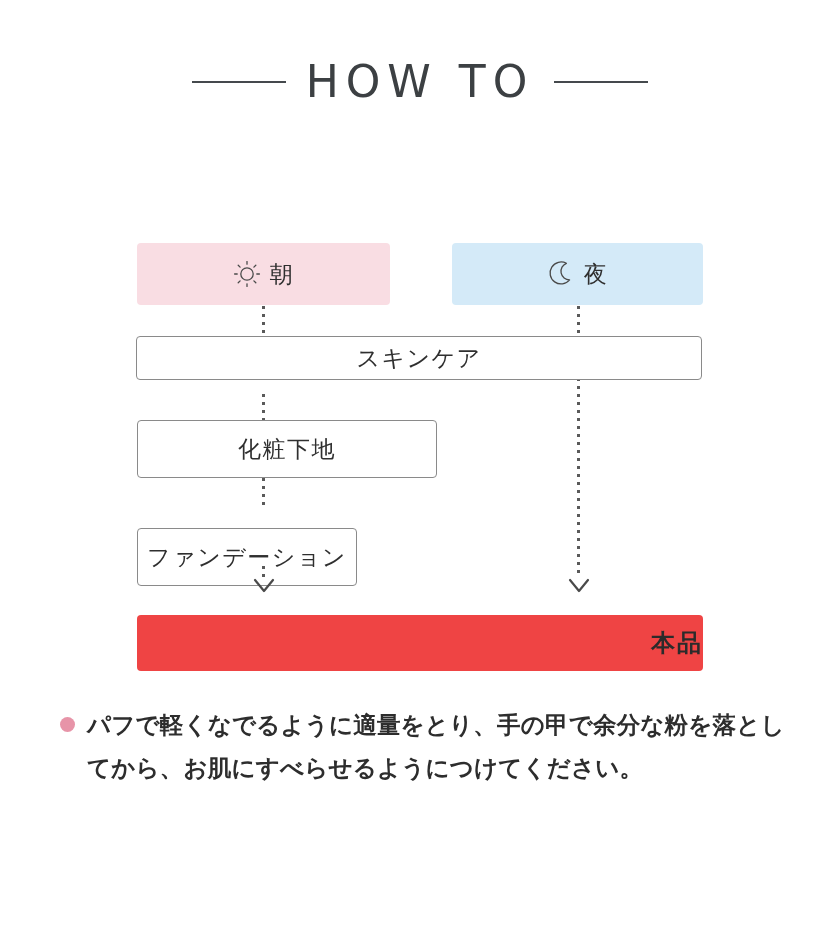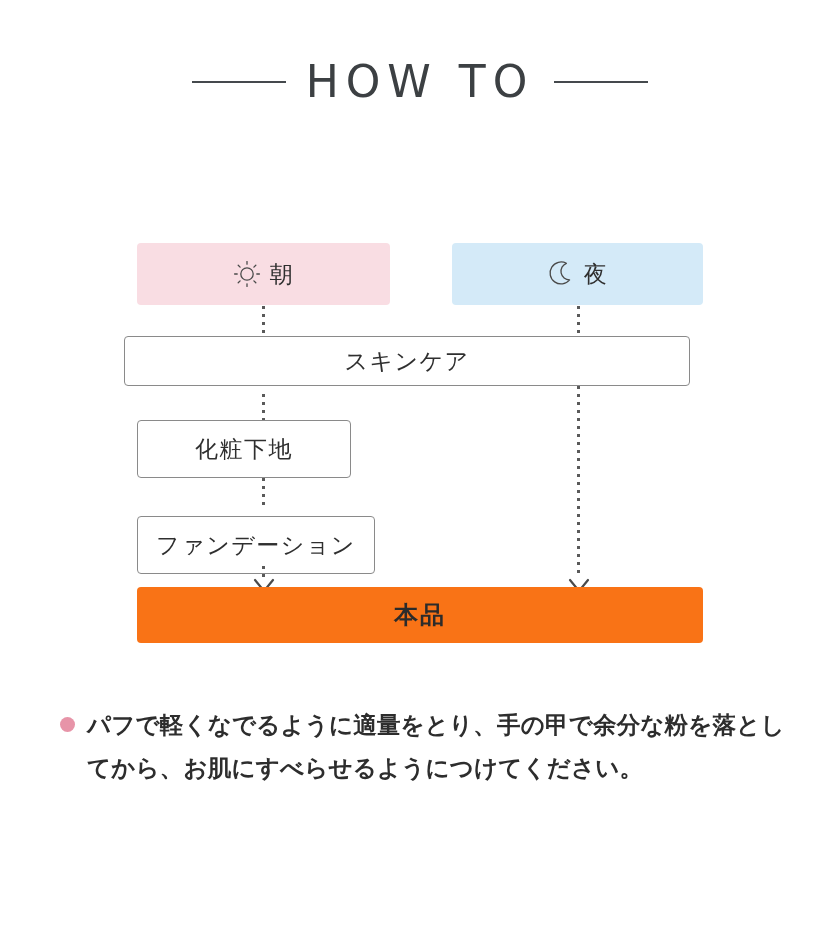--- a/index.html
+++ b/index.html
@@ -78,48 +78,49 @@
     height: 62px;
     background: #d4eaf8;
     gap: 9px;
   }
 
   .node-outline {
     background: #ffffff;
     border: 1px solid #8a8a8a;
   }
   .node-skincare {
-    left: 124px;
+    left: 136px;
     top: 336px;
     width: 566px;
-    height: 50px;
+    height: 44px;
   }
   .node-base {
     left: 137px;
     top: 420px;
-    width: 214px;
+    width: 300px;
     height: 58px;
   }
   .node-foundation {
     left: 137px;
-    top: 516px;
-    width: 238px;
+    top: 528px;
+    width: 220px;
     height: 58px;
   }
 
   .node-product {
     left: 137px;
-    top: 587px;
+    top: 615px;
     width: 566px;
     height: 56px;
-    background: #f97316;
+    background: #ef4444;
     font-weight: bold;
     font-size: 24px;
     letter-spacing: 2px;
     color: #2b2b2b;
+    justify-content: flex-end;
   }
 
   
   .icon {
     display: inline-flex;
     align-items: center;
     justify-content: center;
     line-height: 0;
   }
 

